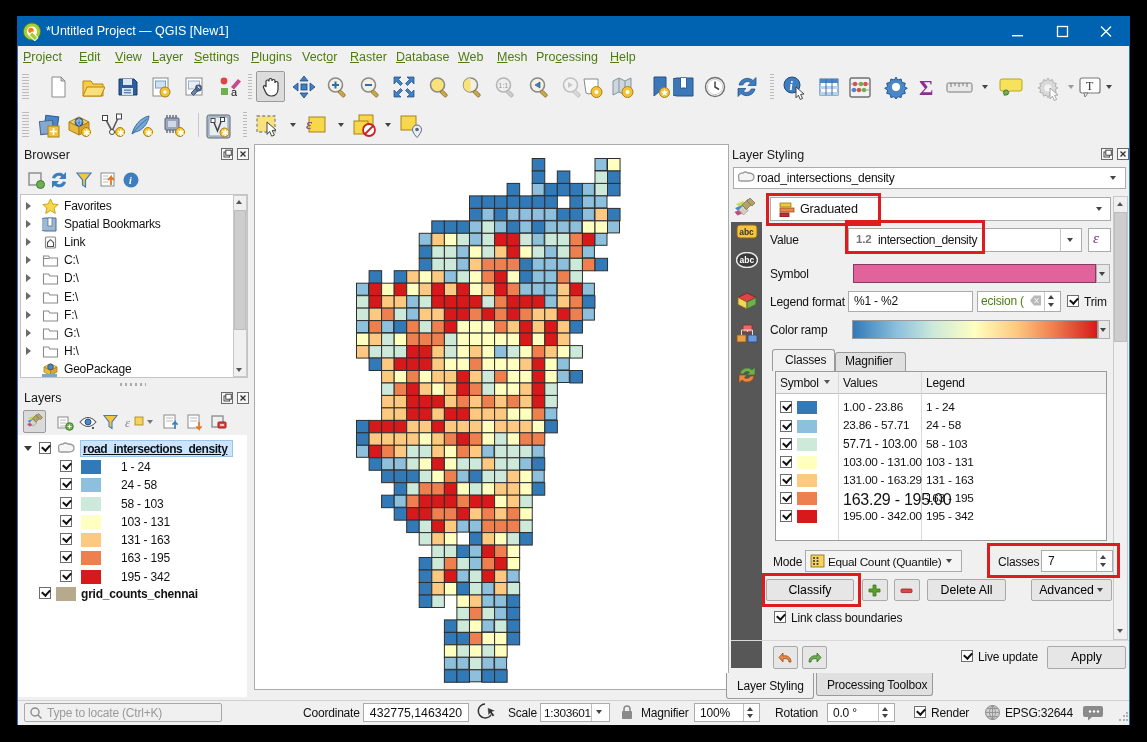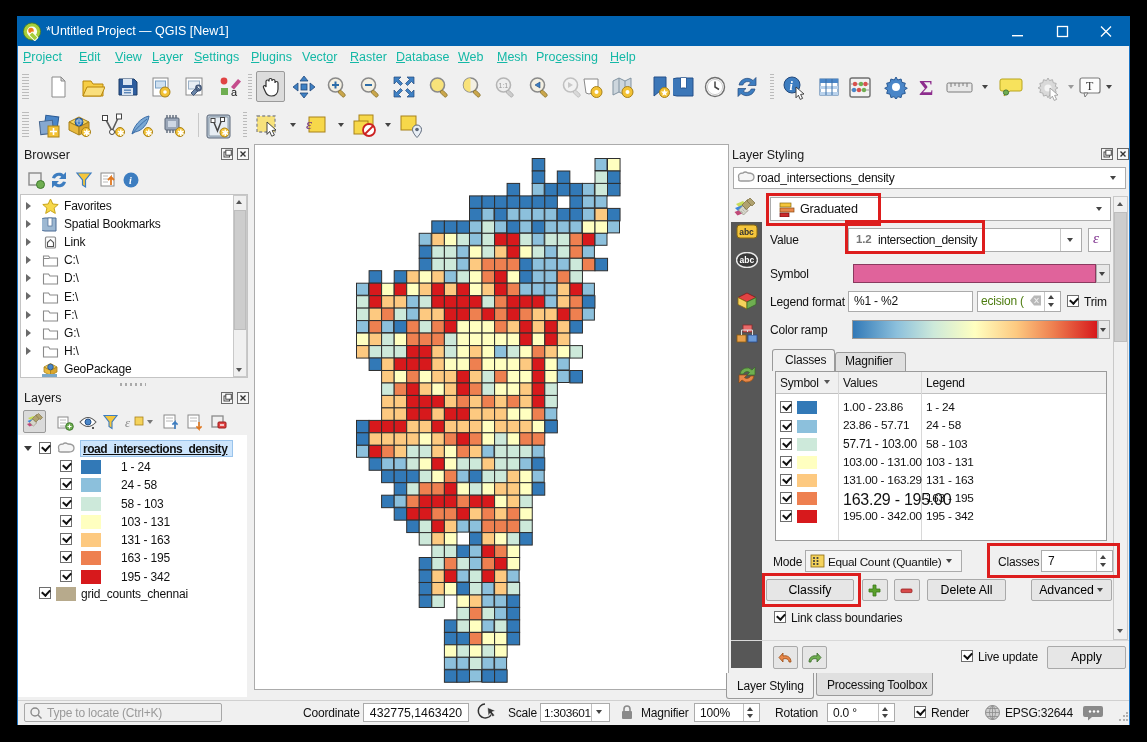--- a/index.html
+++ b/index.html
@@ -1,19 +1,19 @@
 <!DOCTYPE html>
 <html><head><meta charset="utf-8"><style>
 *{margin:0;padding:0;box-sizing:border-box}
 html,body{width:1147px;height:742px;background:#000;font-family:"Liberation Sans",sans-serif;overflow:hidden;position:relative}
 .abs{position:absolute}
 #win{position:absolute;left:17px;top:16px;width:1113px;height:709px;background:#f0f0f0;border:1px solid #1c74c4}
 #titlebar{position:absolute;left:0;top:0;width:100%;height:30px;background:#0063b1}
 #titletext{position:absolute;left:46px;top:24px;color:#ffffff;font-size:12.5px}
-.menu{position:absolute;top:32px;font-size:12.5px;color:#14b8a6}
+.menu{position:absolute;top:32px;font-size:12.5px;color:#4d7c0f}
 .sep{position:absolute;width:1px;background:#c8c8c8}
 .grip{position:absolute;width:4px;background:repeating-linear-gradient(to bottom,#bbb 0 1px,transparent 1px 3px)}
 .cb{position:absolute;width:12px;height:12px;background:#fff;border:1px solid #6e6e6e}
 .cb:after{content:"";position:absolute;left:2px;top:1px;width:6px;height:4px;border-left:2px solid #111;border-bottom:2px solid #111;transform:rotate(-47deg)}
 .darr{position:absolute;width:0;height:0;border-left:3.5px solid transparent;border-right:3.5px solid transparent;border-top:4px solid #444}
 .uarr{position:absolute;width:0;height:0;border-left:3.5px solid transparent;border-right:3.5px solid transparent;border-bottom:4px solid #444}
 .btn{position:absolute;background:#e6e6e6;border:1px solid #a9a9a9;border-radius:2px;font-size:12.3px;color:#000;text-align:center}
 .panelhdr{position:absolute;font-size:12.5px;color:#1a1a1a}
 .field{position:absolute;background:#fff;border:1px solid #ababab;font-size:12.3px;color:#111}
 .lbl{position:absolute;font-size:12px;letter-spacing:-0.2px;color:#111;white-space:nowrap}
@@ -463,21 +463,21 @@
 <div class="abs" style="left:81px;top:533px;width:20px;height:14px;background:#fdc980"></div>
 <div class="treetxt" style="left:121px;top:533px">131 - 163</div>
 <div class="cb" style="left:60px;top:551px"></div>
 <div class="abs" style="left:81px;top:551px;width:20px;height:14px;background:#ee8050"></div>
 <div class="treetxt" style="left:121px;top:551px">163 - 195</div>
 <div class="cb" style="left:60px;top:570px"></div>
 <div class="abs" style="left:81px;top:570px;width:20px;height:14px;background:#d7191c"></div>
 <div class="treetxt" style="left:121px;top:570px">195 - 342</div>
 <div class="cb" style="left:39px;top:587px"></div>
 <div class="abs" style="left:56px;top:587px;width:20px;height:14px;background:#b7aa8c"></div>
-<div class="treetxt" style="left:81px;top:587px;font-weight:normal">grid_counts_chennai</div>
+<div class="treetxt" style="left:81px;top:587px;font-weight:bold">grid_counts_chennai</div>
 <div class="abs" style="left:254px;top:144px;width:475px;height:546px;background:#fff;border:1px solid #ababab"></div>
 <style>.mapsvg rect{stroke:#2e2e2e;stroke-width:1}.cB{fill:#3279b7}.cb{fill:#8cc0dc}.cg{fill:#cde9da}.cy{fill:#ffffc0}.co{fill:#fdc980}.cO{fill:#ee8050}.cR{fill:#d7191c}</style>
 <svg class="abs mapsvg" style="left:356px;top:158px" width="266" height="526" viewBox="0 0 266 526">
     <rect class="cB" x="176.2" y="0.5" width="12.55" height="12.47"></rect>
     <rect class="cb" x="239.0" y="0.5" width="12.55" height="12.47"></rect>
     <rect class="cy" x="251.5" y="0.5" width="12.55" height="12.47"></rect>
     <rect class="cB" x="176.2" y="13.0" width="12.55" height="12.47"></rect>
     <rect class="cB" x="201.3" y="13.0" width="12.55" height="12.47"></rect>
     <rect class="cg" x="239.0" y="13.0" width="12.55" height="12.47"></rect>
     <rect class="cB" x="251.5" y="13.0" width="12.55" height="12.47"></rect>

